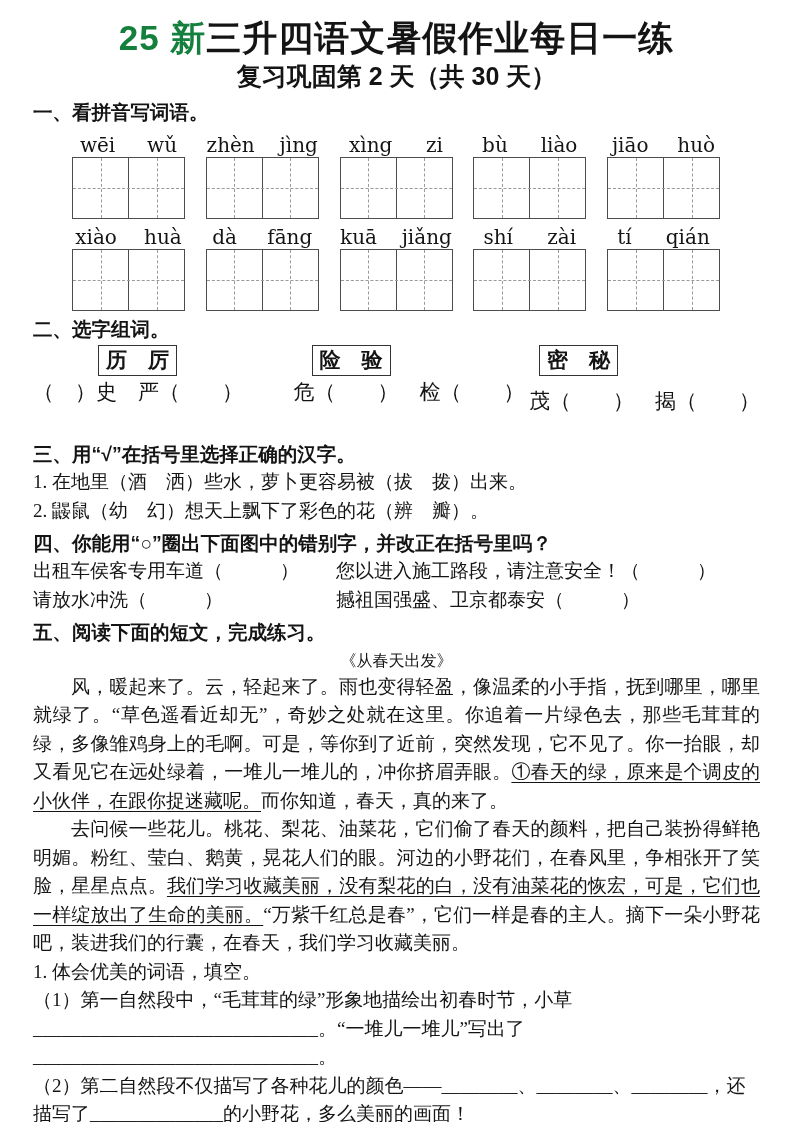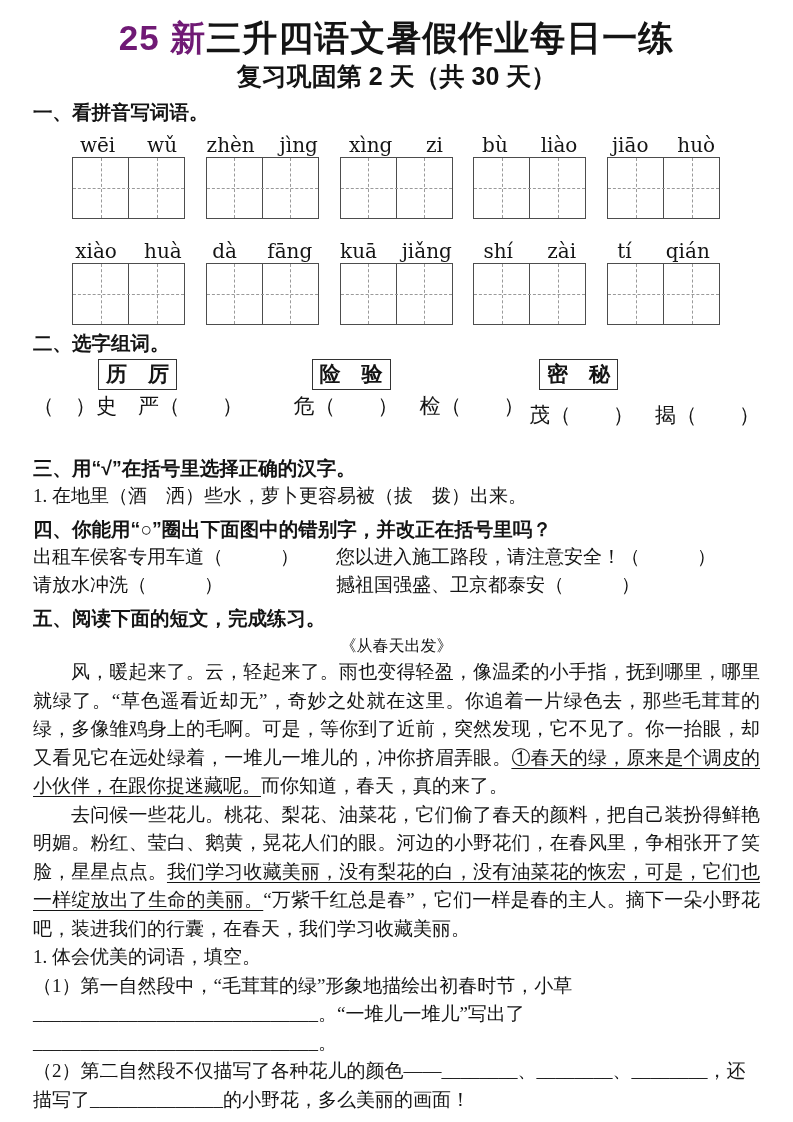--- a/index.html
+++ b/index.html
@@ -8,35 +8,35 @@
     padding:12px 33px 24px 33px;
     font-family:"Liberation Serif","DejaVu Serif",serif;
     color:#141414; font-size:19px; line-height:1.5;
     background:#ffffff;
   }
   .title {
     margin:4px 0 0 0; text-align:center;
     font-family:"Liberation Sans","DejaVu Sans",sans-serif;
     font-weight:700; font-size:35px; line-height:1.25; letter-spacing:1px;
   }
-  .title .red { color:#701a75; }
+  .title .red { color:#15803d; }
   .subtitle {
     margin:0 0 6px 0; text-align:center;
     font-family:"Liberation Sans","DejaVu Sans",sans-serif;
     font-weight:700; font-size:25px; line-height:1.3;
   }
   .sec-heading {
     font-family:"Liberation Sans","DejaVu Sans",sans-serif;
     font-weight:700; font-size:19.5px; line-height:1.45; margin-top:4px;
   }
   .sec-heading.gap-top { margin-top:24px; }
 
   
   .pin-row { margin-left:39px; width:648px; display:flex; justify-content:space-between; }
-  .pin-row.second { margin-top:14px; }
+  .pin-row.second { }
   .pgroup { width:113px; }
   .plabel {
     display:flex; justify-content:space-evenly; align-items:flex-end;
     height:29px; font-size:20px; font-family:"DejaVu Serif",serif; line-height:1.1;gap:24px;
   }
   .gridbox {
     margin-top:1px; display:flex; width:113px; height:62px;
     border:1.6px solid #4d4d4d; box-sizing:border-box; position:relative;
   }
   .gridbox::after {
@@ -206,20 +206,21 @@
       <div class="s2-words">危（　　）　检（　　）</div>
     </div>
     <div class="s2-col3">
       <div class="s2-boxwrap"><span class="s2-box">密　秘</span></div>
       <div class="s2-words">茂（　　）　揭（　　）</div>
     </div>
   </div>
 
   <div class="sec-heading gap-top">三、用“√”在括号里选择正确的汉字。</div>
   <div class="body-line">1. 在地里（酒　洒）些水，萝卜更容易被（拔　拨）出来。</div>
+  <div class="body-line">2. 鼹鼠（幼　幻）想天上飘下了彩色的花（辨　瓣）。</div>
 
   <div class="sec-heading">四、你能用“○”圈出下面图中的错别字，并改正在括号里吗？</div>
   <div class="s4-row">
     <span class="s4-left">出租车侯客专用车道（　　　）</span>
     <span class="s4-right">您以进入施工路段，请注意安全！（　　　）</span>
   </div>
   <div class="s4-row">
     <span class="s4-left">请放水冲洗（　　　）</span>
     <span class="s4-right">撼祖国强盛、卫京都泰安（　　　）</span>
   </div>

